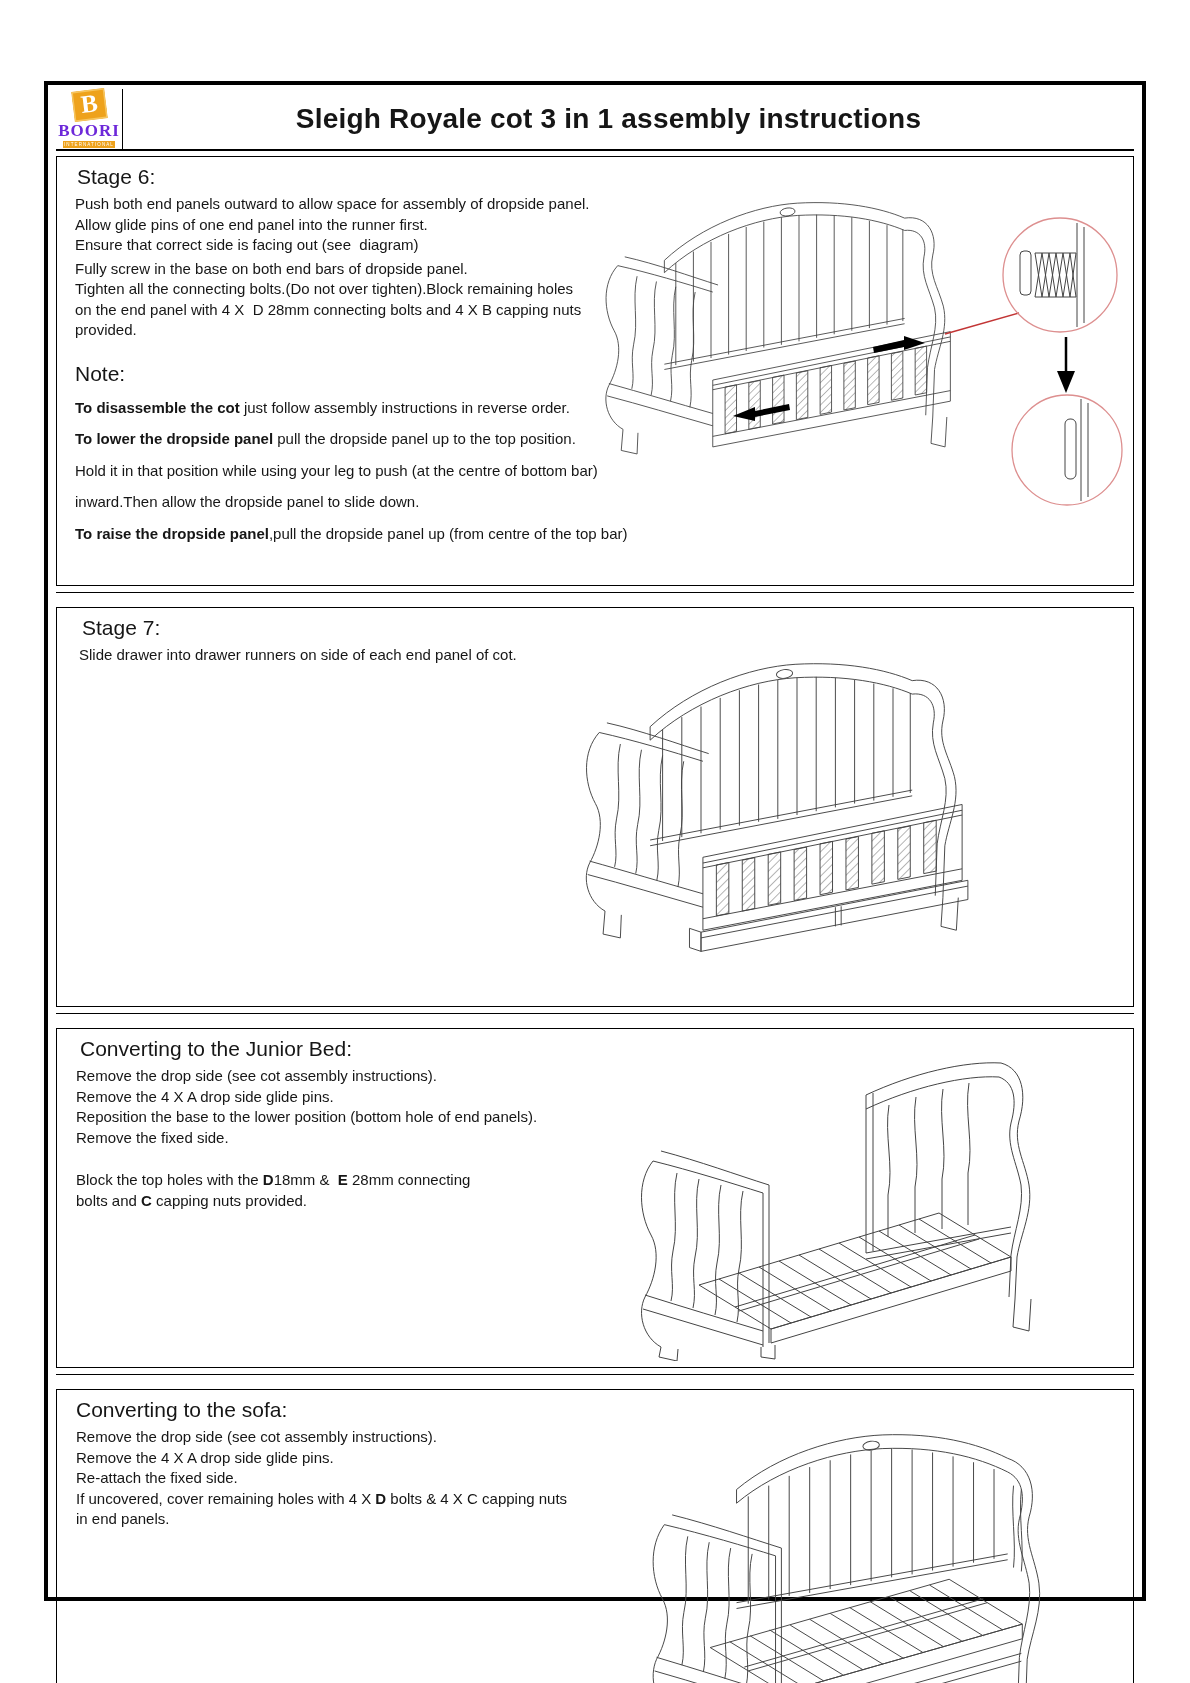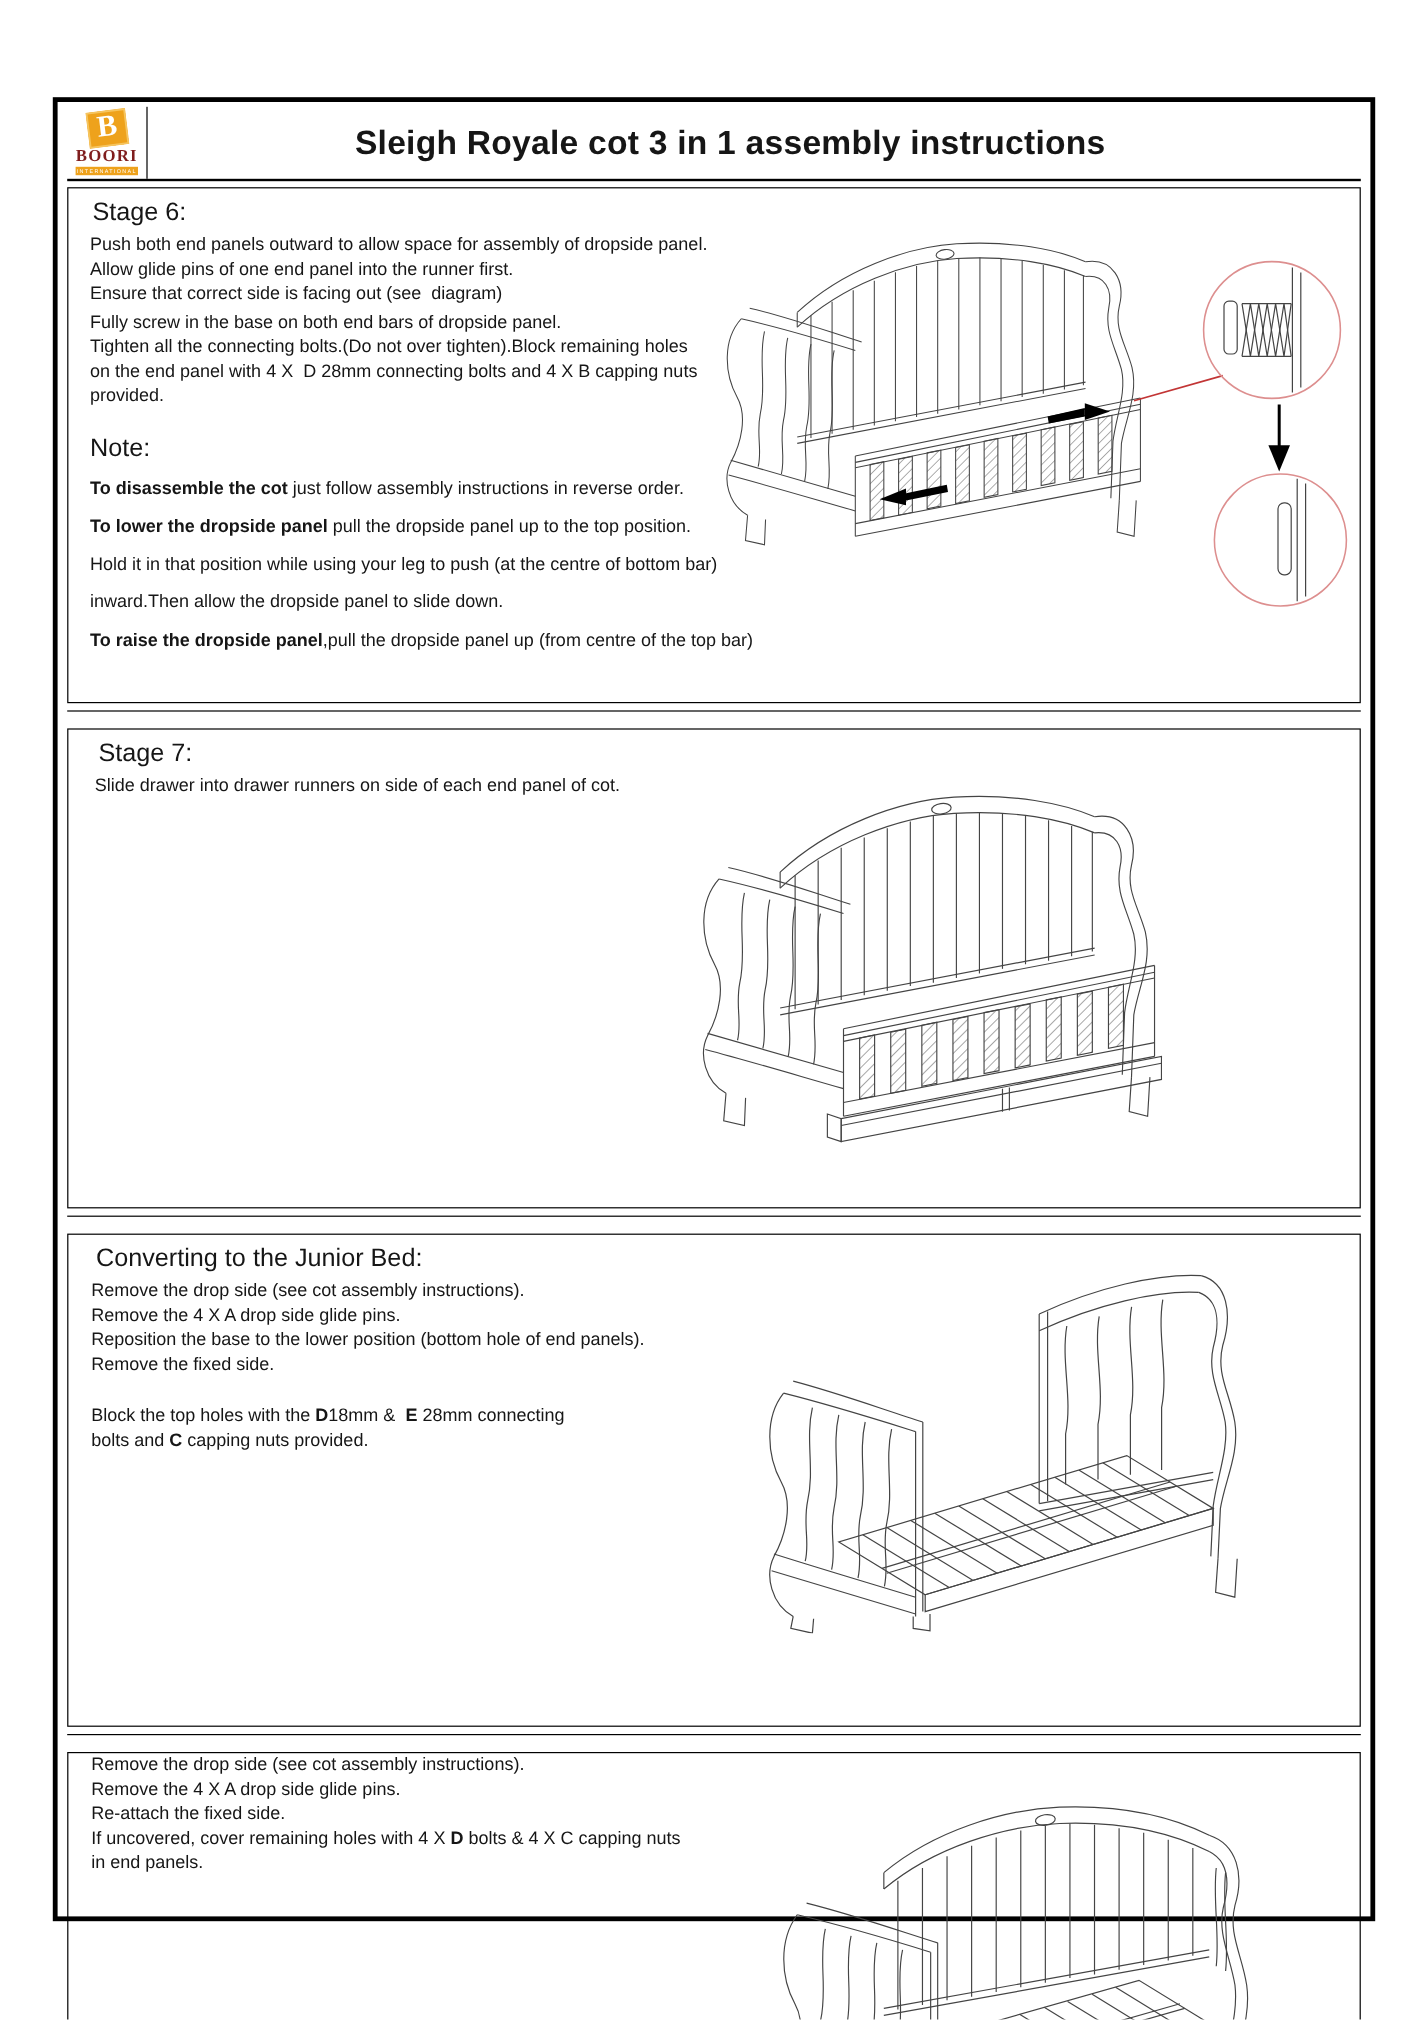--- a/index.html
+++ b/index.html
@@ -1,34 +1,34 @@
 <!DOCTYPE html>
 <html><head>
 <meta charset="utf-8">
 <style>
   html,body{margin:0;padding:0;background:#ffffff;}
   body{width:1190px;height:1683px;position:relative;font-family:"Liberation Sans","DejaVu Sans",sans-serif;color:#161616;}
   .frame{position:absolute;left:44px;top:81px;width:1102px;height:1520px;border:4px solid #000;box-sizing:border-box;padding:4px 8px;background:#fff;}
   .hdr{height:60px;border-bottom:2.5px solid #000;display:flex;align-items:stretch;}
   .logo-cell{width:66px;border-right:1px solid #000;display:flex;flex-direction:column;align-items:center;justify-content:center;padding:1px 0;}
   .logo-square{width:33px;height:30px;background:#eea21c;transform:rotate(-7deg);color:#fff;font-family:"Liberation Serif","DejaVu Serif",serif;font-weight:bold;font-size:25px;line-height:28px;text-align:center;box-shadow:inset 0 0 0 1.5px #f6c55f;}
-  .logo-name{font-family:"Liberation Serif","DejaVu Serif",serif;font-weight:bold;color:#7f1d1d;font-size:14px;letter-spacing:1px;margin-top:1px;}
+  .logo-name{font-family:"Liberation Serif","DejaVu Serif",serif;font-weight:bold;color:#6d28d9;font-size:17px;letter-spacing:1px;margin-top:1px;}
   .logo-tag{background:#eea21c;color:#fff;font-size:4.5px;letter-spacing:1.1px;width:52px;text-align:center;padding:1px 0;}
   .hdr-title{flex:1;align-self:center;text-align:center;font-size:28px;font-weight:bold;letter-spacing:.2px;padding-right:40px;}
   .sec{border:1px solid #000;position:relative;margin-top:10px;box-sizing:border-box;overflow:hidden;}
   .sec.first{margin-top:5px;}
   .sec:not(.first)::before{content:"";position:absolute;left:0;right:0;top:0px;border-top:0;}
   .rule{height:4px;margin-top:6px;border-top:1.5px solid #000;}
   .sec-title{font-size:21px;margin:8px 0 5px 20px;}
   .lines{font-size:15px;line-height:20.5px;margin-left:18px;position:relative;z-index:2;}
   .lines .ln{white-space:pre;}
   .note-lines .ln{line-height:19.5px;margin-top:12px;}
   #sec-stage6{height:430px;}
   #sec-stage7{height:400px;}
-  #sec-junior{height:411px;}
+  #sec-junior{height:340px;}
   #sec-sofa{height:358px;}
   .gap3{height:3px;}
   .gap22{height:22px;}
   .diagram{position:absolute;z-index:1;}
   svg{display:block;}
 </style>
 </head>
 <body>
 
 <div class="frame">
@@ -307,20 +307,21 @@
             <path d="M126,280 L366,208"></path>
           <path d="M158,298 L398,226 L398,240 L158,312 Z"></path>
         </g>
       </g>
     </svg>
   </div>
 
   <div class="rule"></div>
 
   <div class="sec" id="sec-sofa">
+    <div class="sec-title" style="margin-left:19px;">Converting to the sofa:</div>
     <div class="lines" style="margin-left:19px;">
         <div class="ln"><span>Remove the drop side (see cot assembly instructions).</span></div>
         <div class="ln"><span>Remove the 4 X A drop side glide pins.</span></div>
         <div class="ln"><span>Re-attach the fixed side.</span></div>
         <div class="ln"><span>If uncovered, cover remaining holes with 4 X </span><b>D</b><span> bolts &amp; 4 X C capping nuts</span></div>
         <div class="ln"><span>in end panels.</span></div>
       </div>
 
     <svg class="diagram" style="left:570px;top:2px;" width="459" height="356" viewBox="0 0 470 365">
       <g stroke="#444" stroke-width="1" fill="none">

